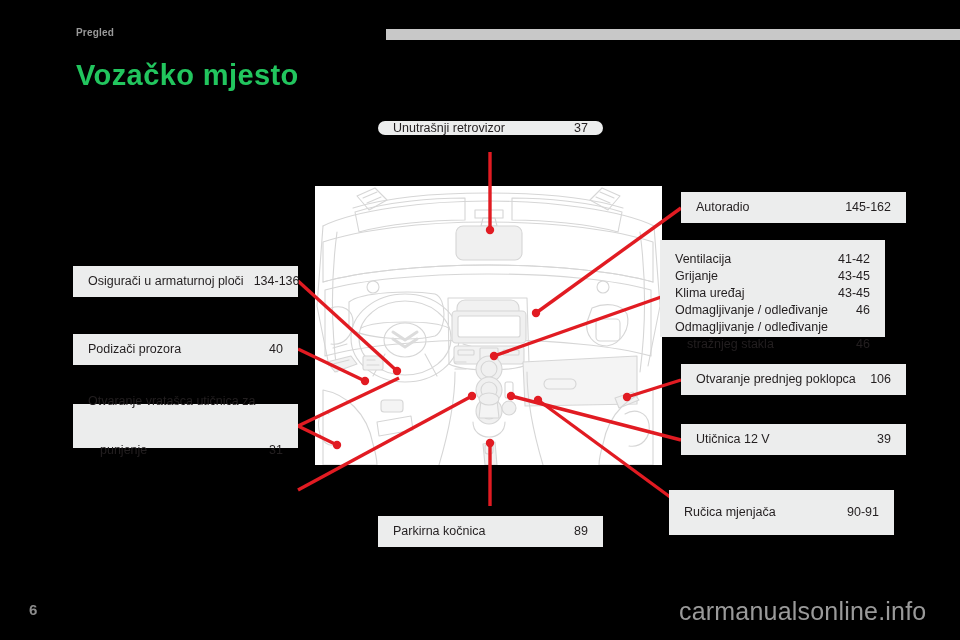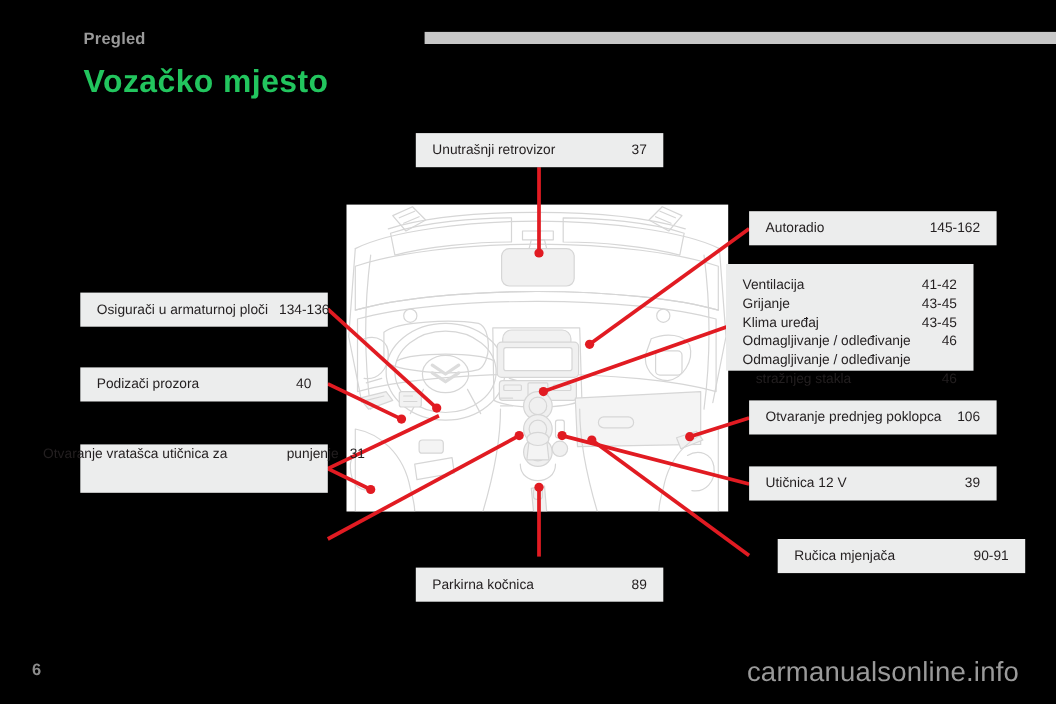--- a/index.html
+++ b/index.html
@@ -2,21 +2,21 @@
 <html><head>
 <meta charset="utf-8">
 <style>
   html,body{margin:0;padding:0;background:#000;}
   body{width:960px;height:640px;overflow:hidden;font-family:"Liberation Sans","DejaVu Sans",sans-serif;}
   #page{position:relative;width:960px;height:640px;background:#000;}
 
   
   .breadcrumb{
     position:absolute;left:76px;top:27px;
-    font-size:15px;font-weight:bold;color:#9a9a9a;letter-spacing:.2px;
+    font-size:10px;font-weight:bold;color:#9a9a9a;letter-spacing:.2px;
   }
   .header-rule{
     position:absolute;left:386px;top:29px;width:574px;height:11px;background:#c8c8c8;
   }
   .page-title{
     position:absolute;left:76px;top:59px;
     font-size:29px;font-weight:bold;color:#22c55e;letter-spacing:.4px;
   }
 
   
@@ -37,34 +37,34 @@
   }
   .row{
     display:flex;align-items:baseline;justify-content:space-between;
     white-space:nowrap;
   }
   .row .lbl{padding-right:10px;}
   .row .pg{text-align:right;}
   .box.single{display:flex;align-items:center;padding:0 15px;}
   .box.single .row{width:100%;}
   .box.multi{padding:11px 15px 12px 15px;}
-  .box.two{display:flex;flex-direction:row;justify-content:center;padding:0 15px;gap:32px;}
+  .box.two{display:flex;flex-direction:column;justify-content:center;padding:0 15px;gap:32px;}
   .indent{padding-left:12px;}
 
   
-  #box-mirror      {left:378px;top:121px;width:225px;height:31px;}
+  #box-mirror      {left:378px;top:121px;width:225px;height:14px;border-radius:10px;}
   #box-fuses       {left:73px; top:266px;width:225px;height:31px;}
   #box-windows     {left:73px; top:334px;width:225px;height:31px;}
   #box-chargeflap  {left:73px; top:404px;width:225px;height:44px;}
   #box-usb         {left:73px; top:476px;width:225px;height:31px;}
   #box-radio       {left:681px;top:192px;width:225px;height:31px;}
   #box-climate     {left:644px;top:240px;width:225px;height:97px;margin-left:16px;}
   #box-bonnet      {left:681px;top:364px;width:225px;height:31px;}
   #box-socket      {left:681px;top:424px;width:225px;height:31px;}
-  #box-gear        {left:707px;top:490px;width:225px;height:31px;}
+  #box-gear        {left:669px;top:490px;width:225px;height:45px;}
   #box-handbrake   {left:378px;top:506px;width:225px;height:31px;margin-top:10px;}
 
   
   .page-number{
     position:absolute;left:29px;top:601px;
     font-size:15px;font-weight:bold;color:#8c8c8c;
   }
   .watermark{
     position:absolute;left:679px;top:597px;
     font-size:25px;color:#9a9a9a;letter-spacing:.2px;

